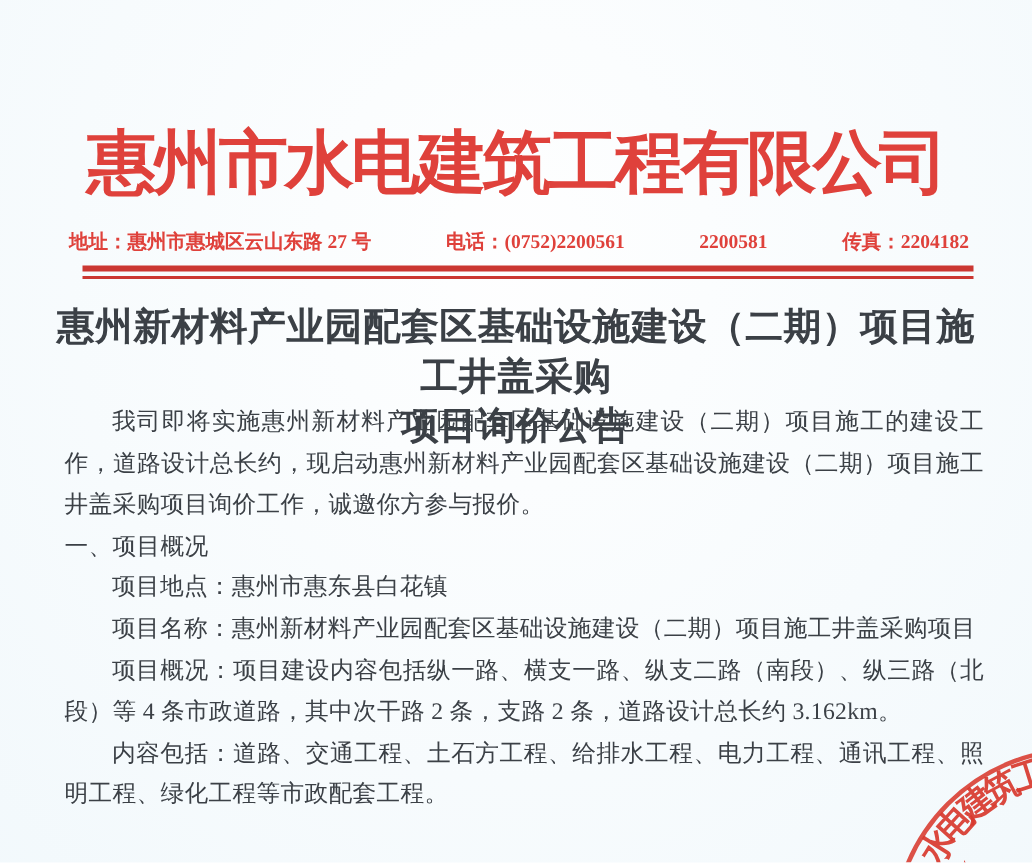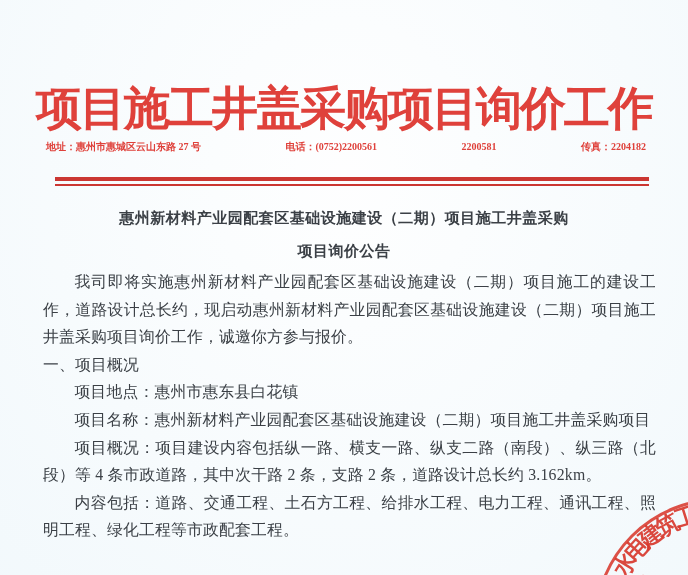--- a/index.html
+++ b/index.html
@@ -24,43 +24,43 @@
     top: 78px; left: 0; width: 100%;
     text-align: center;
     font-size: 46px;
     font-weight: bold;
     letter-spacing: -2px;
     color: var(--brand-red, #e0403a);
     white-space: nowrap;
   }
   .contact-line {
     position: absolute;
-    top: 140px; left: 46px; right: 42px;
+    top: 152px; left: 46px; right: 42px;
     display: flex;
     justify-content: space-between;
     align-items: baseline;
-    font-size: 10px;
+    font-size: 13px;
     font-weight: bold;
     color: var(--brand-red, #d6403b);
     white-space: nowrap;
     text-align: center;
   }
   .rule {
     position: absolute;
     top: 177px; left: 55px; width: 594px;
   }
   .rule-thick { height: 3.5px; background: var(--rule-red, #cb3732); }
   .rule-thin  { height: 2px;   background: var(--rule-red, #cb3732); margin-top: 3px; }
 
   
   .doc-title {
     position: absolute;
     top: 202px; left: 30px; right: 30px;
     text-align: center;
-    font-size: 15px;
+    font-size: 25px;
     font-weight: bold;
     color: var(--ink, #383d44);
     line-height: 33px;
     letter-spacing: 0.5px;
   }
 
   
   .body-text {
     position: absolute;
     top: 268px; left: 43px;
@@ -111,21 +111,21 @@
     transform: translate(-50%,-50%) rotate(-12deg);
     font-family: "DejaVu Sans", sans-serif;
   }
 </style>
 </head>
 <body>
 
 <div class="page" style="--paper: #f6fafc; --brand-red: #df413b; --rule-red: #cb3732; --seal-red: #d8392e; --ink: #3b4046;">
 
   <header>
-    <div class="company-name">项目施工井盖采购项目询价工作</div>
+    <div class="company-name">惠州市水电建筑工程有限公司</div>
 
     <div class="contact-line">
       <span>地址：惠州市惠城区云山东路 27 号</span>
       <span>电话：(0752)2200561</span>
       <span>2200581</span>
       <span>传真：2204182</span>
     </div>
 
     <div class="rule">
       <div class="rule-thick"></div>

